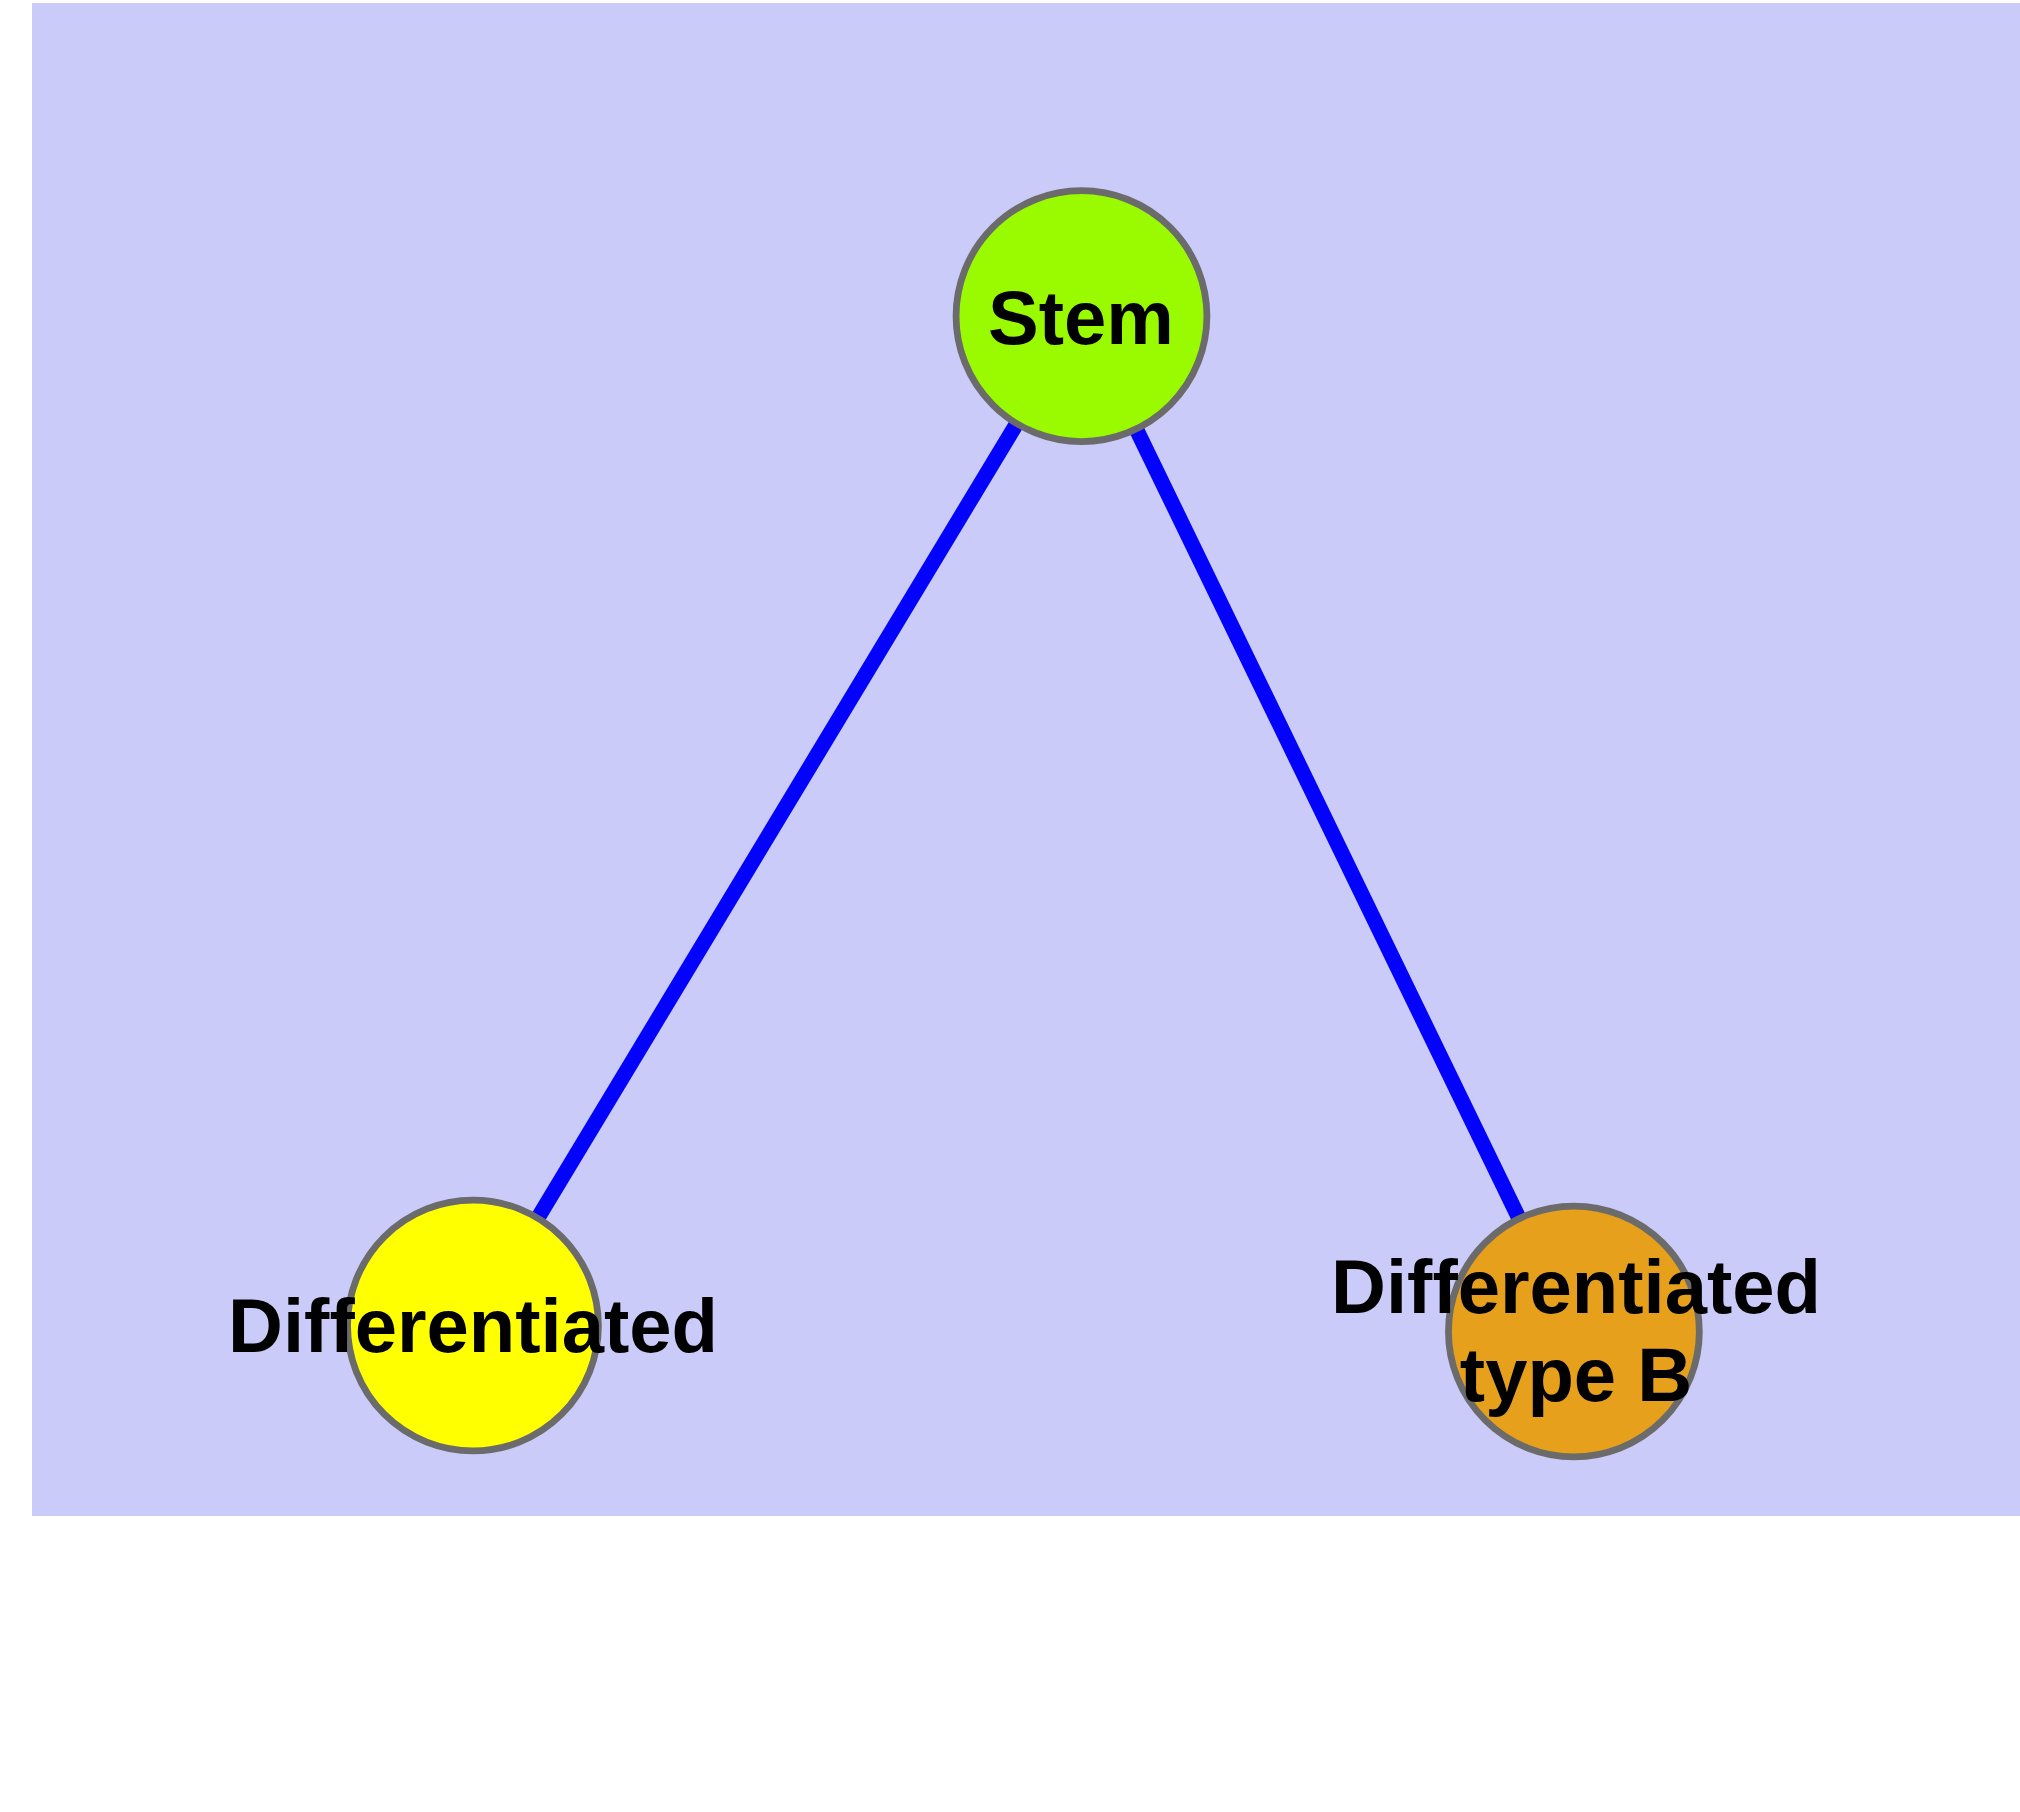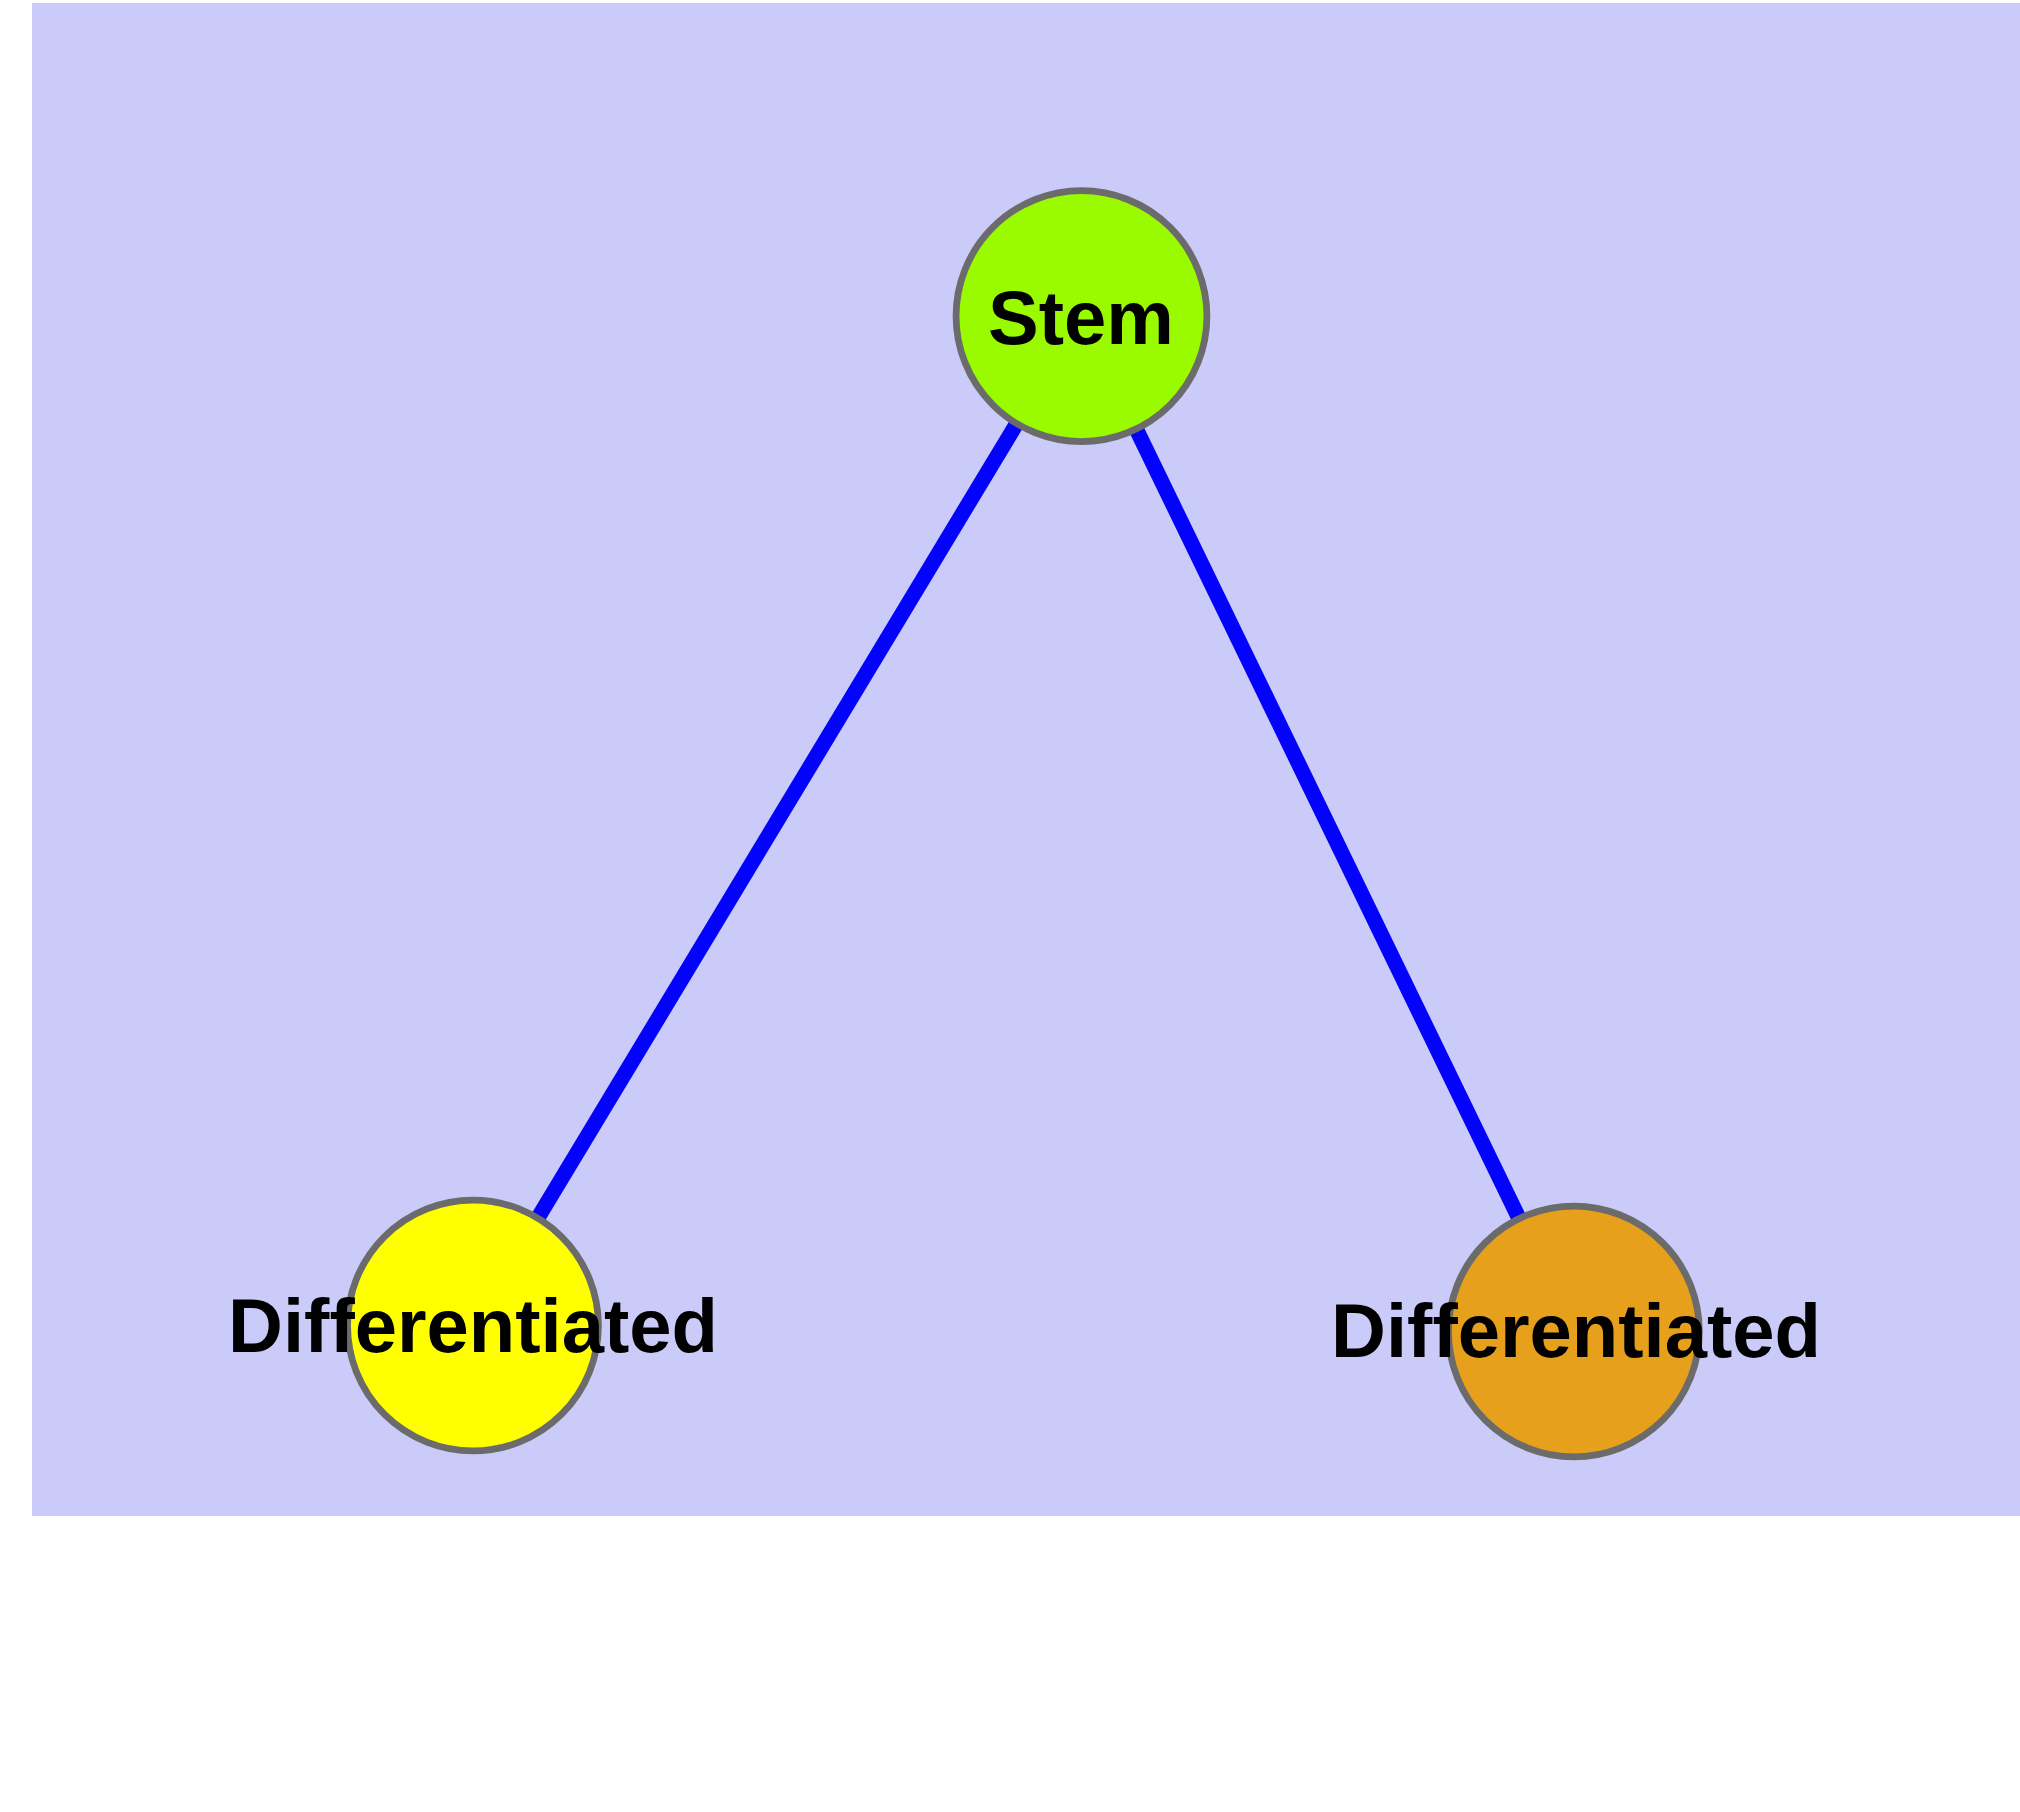--- a/index.html
+++ b/index.html
@@ -64,16 +64,17 @@
   <div class="node-label label-stem">
     <div>Stem</div>
   </div>
 
   <div class="node-label label-type-a">
     <div>Differentiated</div>
   </div>
 
   <div class="node-label label-type-b">
     <div>Differentiated</div>
+    <div>type B</div>
   </div>
 
 </div>
 
 
 </body></html>

